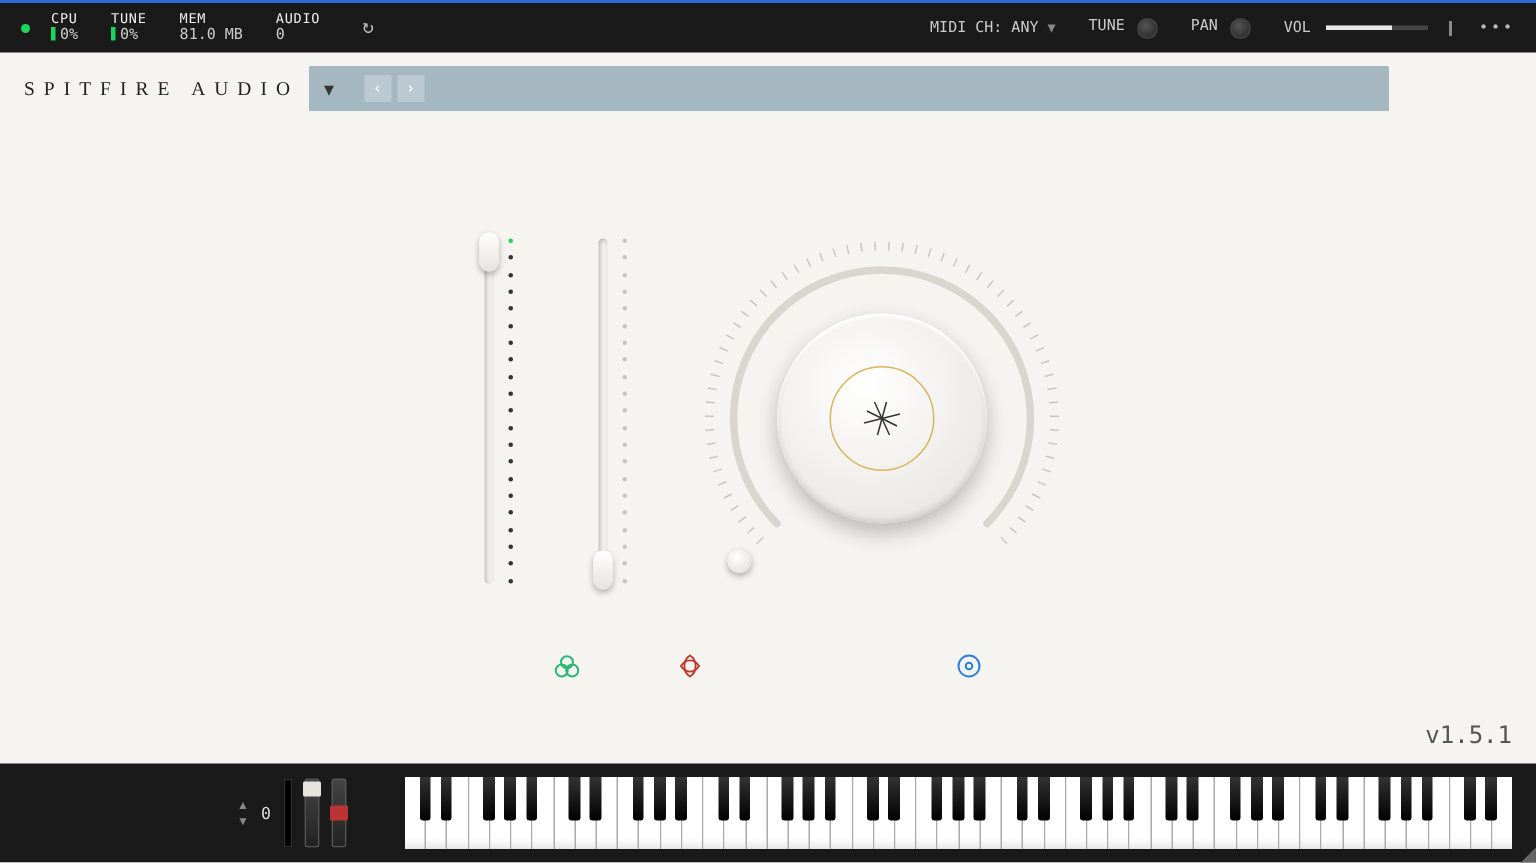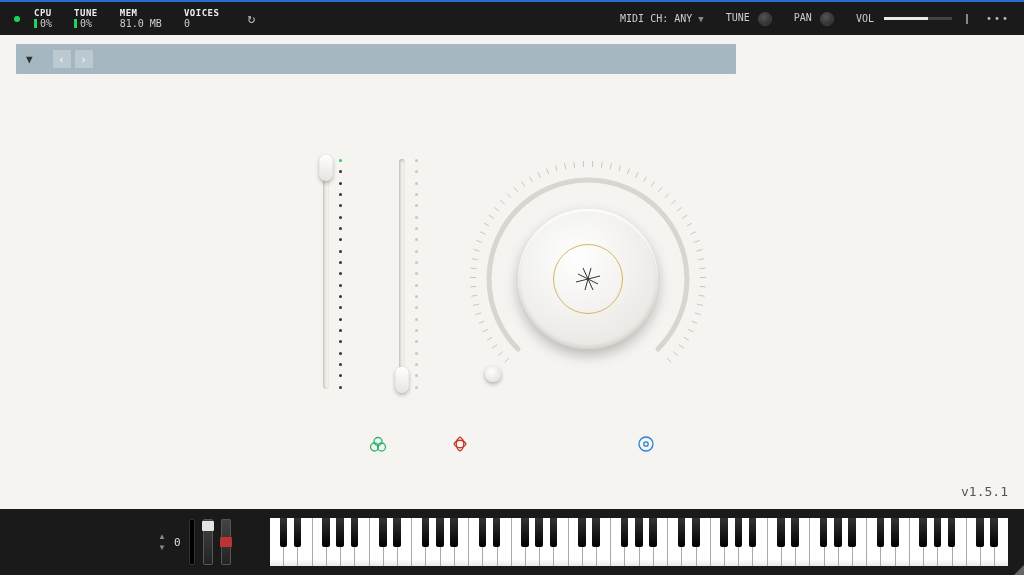--- a/index.html
+++ b/index.html
@@ -3,21 +3,21 @@
 <meta charset="utf-8">
 <style>
   * { box-sizing: border-box; margin: 0; padding: 0; }
   html, body { width: 1024px; height: 575px; overflow: hidden; font-family: Arial, Helvetica, sans-serif; }
   body { background: #f5f4f0; display: flex; flex-direction: column; }
 
   
   .topbar { height: 35px; background: #1a1a1a; border-top: 2px solid #2a6bd6; color: #ccc; display: flex; align-items: center; font-size: 10px; font-family: "Lucida Console", monospace; padding: 0 14px; }
   .status-dot { width: 6px; height: 6px; border-radius: 50%; background: #1bd65e; margin-right: 14px; }
   .meter { margin-right: 22px; }
-  .meter .label { color: #eee; font-weight: bold; letter-spacing: 0.5px; font-size: 9px; }
+  .meter .label { color: #eee; font-weight: normal; letter-spacing: 0.5px; font-size: 9px; }
   .meter .value { font-size: 10px; }
   .meter .bar { display: inline-block; width: 3px; height: 9px; background: #1bd65e; margin-right: 3px; vertical-align: -1px; }
   .refresh { color: #bbb; font-size: 13px; cursor: pointer; margin-left: 6px; }
   .topbar .spacer { flex: 1; }
   .midi-group { display: flex; align-items: center; gap: 6px; margin-right: 22px; margin-left: 31px; }
   .midi-group .chev { font-size: 9px; color: #888; }
   .knob-small { width: 14px; height: 14px; border-radius: 50%; background: radial-gradient(circle at 40% 35%, #555, #222); border: 1px solid #444; }
   .knob-group { display: flex; align-items: flex-start; gap: 8px; margin-right: 22px; }
   .vol-group { display: flex; align-items: center; gap: 10px; margin-right: 14px; }
   .vol-track { width: 68px; height: 3px; background: #444; position: relative; }
@@ -54,21 +54,21 @@
   .dial-arc { position: absolute; inset: 0; }
   .dial-knob { position: absolute; left: 50%; top: 50%; width: 140px; height: 140px; transform: translate(-50%,-50%); border-radius: 50%; background: radial-gradient(circle at 42% 35%, #ffffff, #e3e1db); box-shadow: 0 6px 14px rgba(0,0,0,0.25), inset 0 2px 2px #fff, inset 0 -2px 4px rgba(0,0,0,0.12); display: flex; align-items: center; justify-content: center; }
   .dial-center-ring { width: 70px; height: 70px; border: 1px solid #d8b65e; border-radius: 50%; display: flex; align-items: center; justify-content: center; color: #444; }
   .dial-indicator { position: absolute; width: 16px; height: 16px; border-radius: 50%; background: radial-gradient(circle at 40% 35%, #fff, #dcdad4); box-shadow: 0 2px 4px rgba(0,0,0,0.3); left: 22px; bottom: 22px; }
 
   
   .mini-icons { position: absolute; left: 50%; transform: translateX(-50%); bottom: 56px; display: flex; gap: 64px; align-items: center; }
   .mini-icons .pad { width: 40px; }
   .mini-icon { width: 18px; height: 18px; display: flex; align-items: center; justify-content: center; }
 
-  .version { position: absolute; right: 16px; bottom: 10px; font-family: "Lucida Console", monospace; font-size: 13px; color: #555; }
+  .version { position: absolute; right: 16px; bottom: 10px; font-family: "Lucida Console", monospace; font-size: 16px; color: #555; }
 
   
   .kbd-bar { height: 66px; background: #1a1a1a; display: flex; align-items: center; padding-left: 160px; position: relative; }
   .vel-readout { position: absolute; left: 158px; top: 0; bottom: 0; width: 90px; display: flex; align-items: center; gap: 8px; }
   .vel-arrows { display:flex; flex-direction:column; color:#888; font-size:8px; gap:2px; cursor:pointer; }
   .vel-num { color:#ddd; font-family:"Lucida Console", monospace; font-size:11px; }
   .fader { width: 10px; height: 46px; border-radius: 2px; background: linear-gradient(#444,#222); box-shadow: inset 0 0 0 1px #555; position: relative; }
   .fader .cap { position:absolute; left:-1px; right:-1px; height:10px; top:2px; background:#e6e4df; border-radius:1px; }
   .fader.red .cap { top:auto; bottom:18px; background:#b33; }
   .fader-track { width:6px; height:46px; background:#000; border-radius:2px; box-shadow: inset 0 0 0 1px #333; }
@@ -91,21 +91,21 @@
   </div>
   <div class="meter">
     <div class="label">TUNE</div>
     <div class="value"><span class="bar"></span><span>0%</span></div>
   </div>
   <div class="meter">
     <div class="label">MEM</div>
     <div class="value">81.0 MB</div>
   </div>
   <div class="meter">
-    <div class="label">VOICES</div>
+    <div class="label">AUDIO</div>
     <div class="value">0</div>
   </div>
 
   <div class="refresh">↻</div>
 
   <div class="spacer"></div>
 
   <div class="midi-group">
     <span>MIDI CH:</span>
     <span>ANY</span>
@@ -124,20 +124,21 @@
     <span>VOL</span>
     <div class="vol-track">
         <div class="vol-fill"></div>
       </div>
   </div>
   <div class="tick"></div>
   <div class="dots3">•••</div>
 </div>
 
 <div class="header-row">
+  <div class="brand">SPITFIRE AUDIO</div>
   <div class="preset-bar">
     <span class="chev">▼</span>
     <div class="preset-arrow">‹</div>
     <div class="preset-arrow">›</div>
   </div>
 </div>
 
 <div class="main">
   <div class="controls">
 

